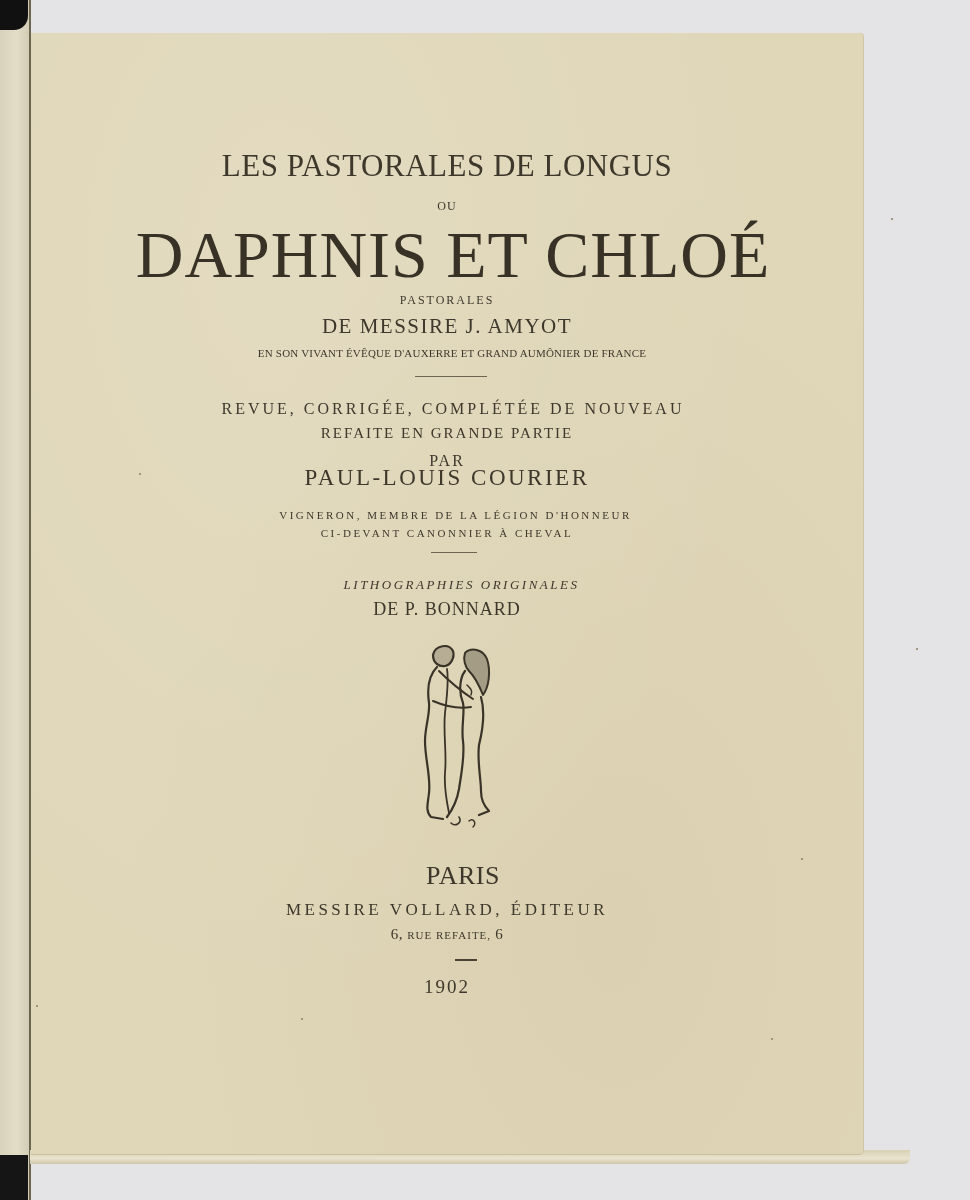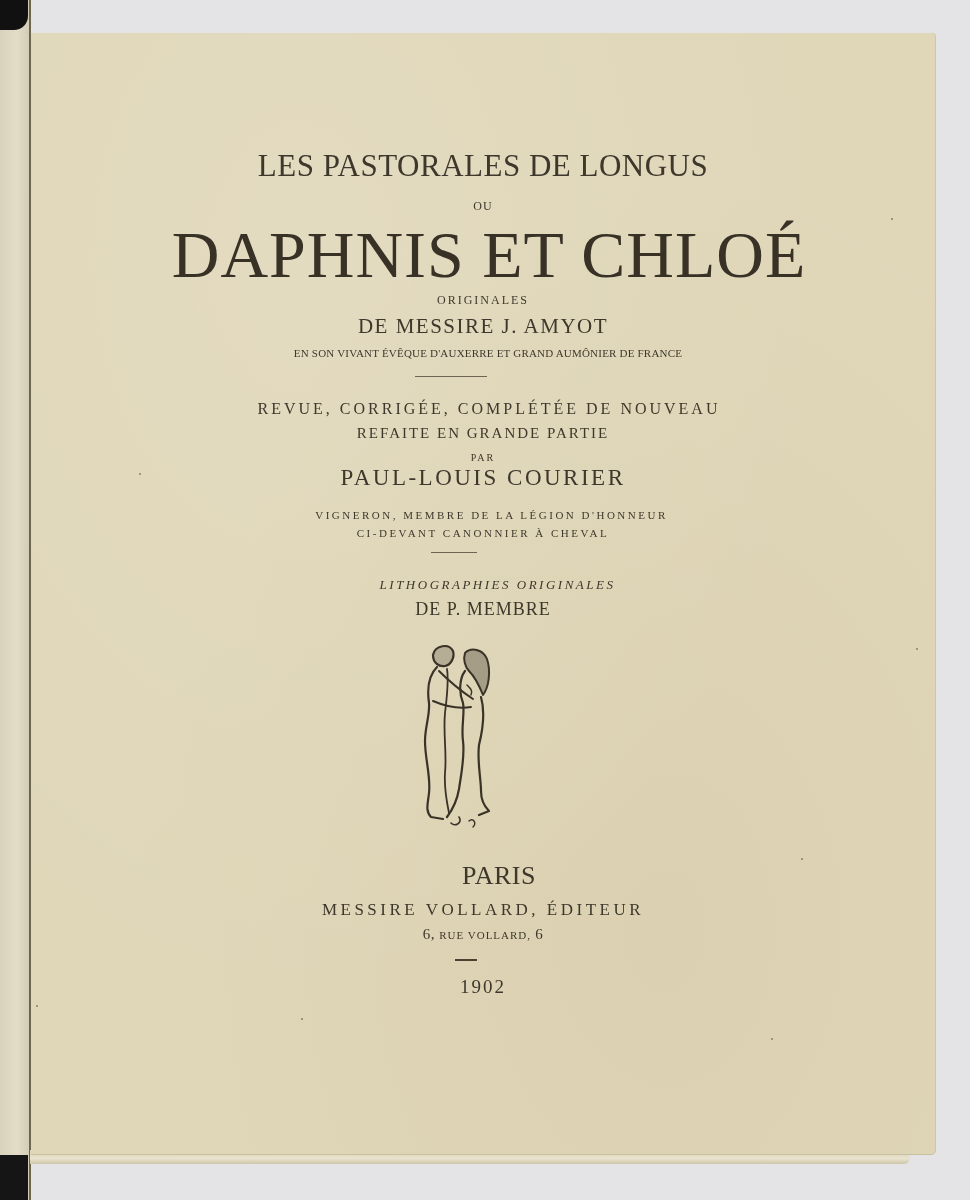--- a/index.html
+++ b/index.html
@@ -25,21 +25,21 @@
   .gutter-line {
     position: absolute; left: 29px; top: 0; width: 2px; height: 1200px;
     background: #6c6650;
   }
   .bottom-leaf {
     position: absolute; left: 30px; top: 1150px; width: 880px; height: 14px;
     background: linear-gradient(to bottom, #d9d1b3, #e9e3cf 60%, #cfc7aa);
     border-bottom-right-radius: 6px;
   }
   .page {
-    position: absolute; left: 31px; top: 33px; width: 904px; height: 1121px;
+    position: absolute; left: 31px; top: 33px; width: 832px; height: 1121px;
     background:
       radial-gradient(ellipse at 30% 20%, rgba(255,255,255,0.10), transparent 60%),
       radial-gradient(ellipse at 70% 80%, rgba(160,140,90,0.08), transparent 60%),
       #e0d7b9;
     border-top-right-radius: 4px;
     border-bottom-right-radius: 4px;
     box-shadow: 1px 0 0 #cfc6a6, 0 1px 0 #c8bf9f;
   }
   .content {
     position: absolute; left: 0; top: 0; width: 100%;
@@ -51,21 +51,21 @@
   .t-pastorales { top: 115px; font-size: 31px; letter-spacing: 0.5px; }
   .t-ou { top: 166px; font-size: 12px; letter-spacing: 1px; text-align: center; }
   .t-daphnis { top: 184px; font-size: 66px; letter-spacing: 1px; color: #383226; left: 6px; }
   .t-traduction { top: 260px; font-size: 12px; letter-spacing: 2px; }
   .t-amyot { top: 281px; font-size: 21px; letter-spacing: 1.5px; }
   .t-eveque { top: 314px; font-size: 11px; letter-spacing: 0.2px; left: 5px; }
   .rule { position: absolute; height: 1px; background: #6d6550; }
   .rule-1 { left: 384px; top: 343px; width: 72px; }
   .t-revue { top: 367px; font-size: 16px; letter-spacing: 3px; left: 6px; }
   .t-refaite { top: 392px; font-size: 15px; letter-spacing: 2px; }
-  .t-par { top: 419px; font-size: 10px; letter-spacing: 2px; }
+  .t-par { top: 419px; font-size: 16px; letter-spacing: 2px; }
   .t-courier { top: 432px; font-size: 23px; letter-spacing: 2.5px; }
   .t-vigneron { top: 476px; font-size: 11px; letter-spacing: 2.5px; padding-left: 17px; }
   .t-canonnier { top: 494px; font-size: 11px; letter-spacing: 2.5px; }
   .rule-2 { left: 400px; top: 519px; width: 46px; }
   .t-litho { top: 544px; font-size: 13px; letter-spacing: 2.5px; font-style: italic; padding-left: 29px; }
   .t-bonnard { top: 566px; font-size: 18px; letter-spacing: 1px; }
 
   .vignette { position: absolute; left: 372px; top: 608px; width: 98px; height: 190px; }
 
   .t-paris { top: 828px; font-size: 26px; letter-spacing: 0.5px; padding-left: 32px; }
@@ -86,37 +86,37 @@
 <div class="gutter-line"></div>
 <div class="bottom-leaf"></div>
 
 <div class="page">
   <div class="content">
 
     <div class="line t-pastorales">LES PASTORALES DE LONGUS</div>
     <div class="line t-ou">OU</div>
     <div class="line t-daphnis">DAPHNIS ET CHLOÉ</div>
 
-    <div class="line t-traduction">ORIGINALES</div>
+    <div class="line t-traduction">PASTORALES</div>
     <div class="line t-amyot">DE MESSIRE J. AMYOT</div>
     <div class="line t-eveque">EN SON VIVANT ÉVÊQUE D'AUXERRE ET GRAND AUMÔNIER DE FRANCE</div>
 
     <div class="rule rule-1"></div>
 
     <div class="line t-revue">REVUE, CORRIGÉE, COMPLÉTÉE DE NOUVEAU</div>
     <div class="line t-refaite">REFAITE EN GRANDE PARTIE</div>
     <div class="line t-par">PAR</div>
     <div class="line t-courier">PAUL-LOUIS COURIER</div>
     <div class="line t-vigneron">VIGNERON, MEMBRE DE LA LÉGION D'HONNEUR</div>
     <div class="line t-canonnier">CI-DEVANT CANONNIER À CHEVAL</div>
 
     <div class="rule rule-2"></div>
 
     <div class="line t-litho">LITHOGRAPHIES ORIGINALES</div>
-    <div class="line t-bonnard">DE P. MEMBRE</div>
+    <div class="line t-bonnard">DE P. BONNARD</div>
 
     <svg class="vignette" viewBox="0 0 98 190" fill="none" stroke="#3a3328" stroke-linecap="round" stroke-linejoin="round">
 
       <path d="M30 14 C32 4 46 2 50 10 C52 16 48 24 42 25 C36 26 30 22 30 14 Z" stroke-width="2.2" fill="#3a3328" fill-opacity="0.25"></path>
       <path d="M34 26 C26 34 24 48 26 62 C27 74 22 86 22 100 C22 118 28 136 26 152 C25 162 22 170 28 176 L40 178" stroke-width="2.2"></path>
       <path d="M44 28 C46 40 44 56 42 72 C40 92 44 112 42 132 C41 148 44 162 46 172" stroke-width="1.8"></path>
       <path d="M36 30 C46 40 58 50 70 58" stroke-width="2"></path>
       <path d="M30 60 C44 66 56 68 68 66" stroke-width="2"></path>
 
       <path d="M62 12 C68 6 80 8 84 18 C88 30 86 46 80 54 C76 44 70 34 66 30 C62 26 60 18 62 12 Z" stroke-width="2" fill="#3a3328" fill-opacity="0.35"></path>
@@ -124,21 +124,21 @@
       <path d="M78 56 C82 70 80 88 76 104 C74 120 78 138 78 150 C78 160 82 166 86 170 L76 174" stroke-width="2.2"></path>
       <path d="M64 44 C68 48 70 50 68 54" stroke-width="1.5"></path>
       <path d="M56 176 C60 182 52 186 48 182" stroke-width="1.6"></path>
       <path d="M66 180 C70 176 74 182 70 186" stroke-width="1.4"></path>
     </svg>
 
     <div class="line t-paris">PARIS</div>
     <div class="line t-vollard">MESSIRE VOLLARD, ÉDITEUR</div>
     <div class="line t-rue">
       <span>6,</span>
-      <span class="sc">RUE VOLLARD,</span>
+      <span class="sc">RUE REFAITE,</span>
       <span>6</span>
     </div>
     <div class="rule rule-3"></div>
     <div class="line t-year">1902</div>
   </div>
 
   <span class="speck" style="left:860px;top:185px"></span>
   <span class="speck" style="left:108px;top:440px"></span>
   <span class="speck" style="left:885px;top:615px"></span>
   <span class="speck" style="left:5px;top:972px"></span>

